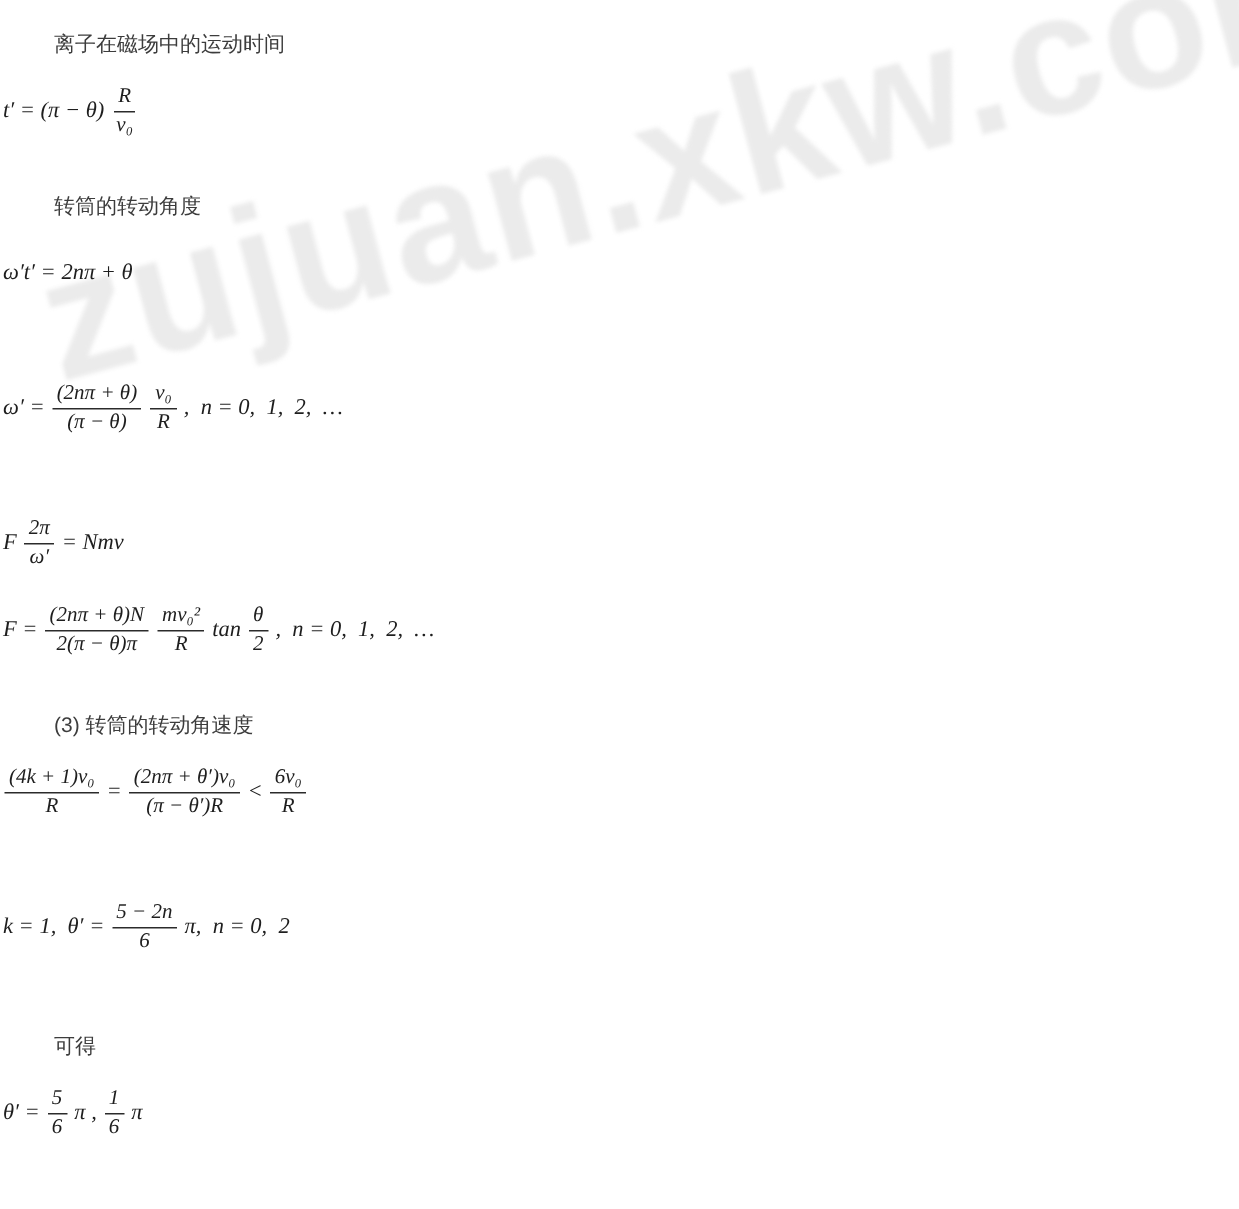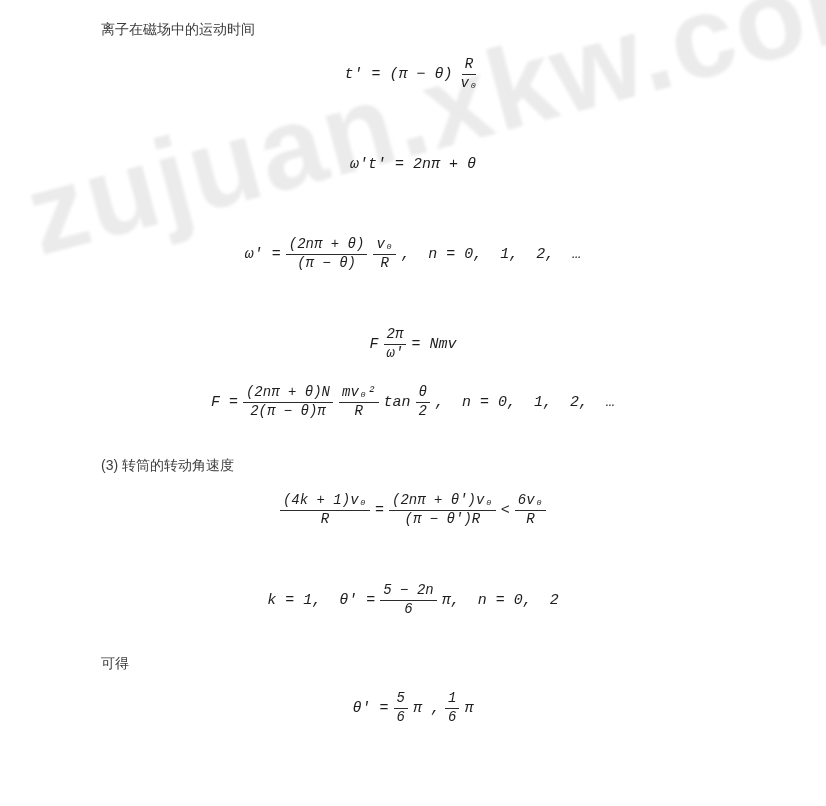--- a/index.html
+++ b/index.html
@@ -35,34 +35,35 @@
   .content {
     position: relative;
     z-index: 1;
     padding-top: 20px;
   }
   .block {
     padding-bottom: 18px;
   }
   .block:last-child {
     padding-bottom: 0;
+    margin-top: 16px;
   }
   .heading {
     font-size: 14px;
     line-height: 18px;
     color: #3c3c3c;
-    padding-left: 101px;
+    padding-left: 36px;
   }
   .formula {
     display: flex;
-    justify-content: center;
+    justify-content: flex-start;
     align-items: center;
     min-height: 44px;
     margin: 14px 0;
-    font-family: Liberation Mono, monospace;
+    font-family: Liberation Serif, serif;
     font-style: italic;
     font-size: 15px;
     color: #1e1e1e;
   }
   .formula + .formula {
     margin-top: 0;
   }
   .tok {
     margin: 0 2px;
     white-space: pre;
@@ -99,20 +100,21 @@
     <div class="formula">
         <span class="tok">t′ = (π − θ)</span>
         <span class="frac">
           <span class="num">R</span>
           <span class="den">v₀</span>
         </span>
       </div>
   </div>
 
   <div class="block">
+    <div class="heading">转筒的转动角度</div>
     <div class="formula">
         <span class="tok">ω′t′ = 2nπ + θ</span>
       </div>
   </div>
 
   <div class="block">
     <div class="formula">
         <span class="tok">ω′ =</span>
         <span class="frac">
           <span class="num">(2nπ + θ)</span>

